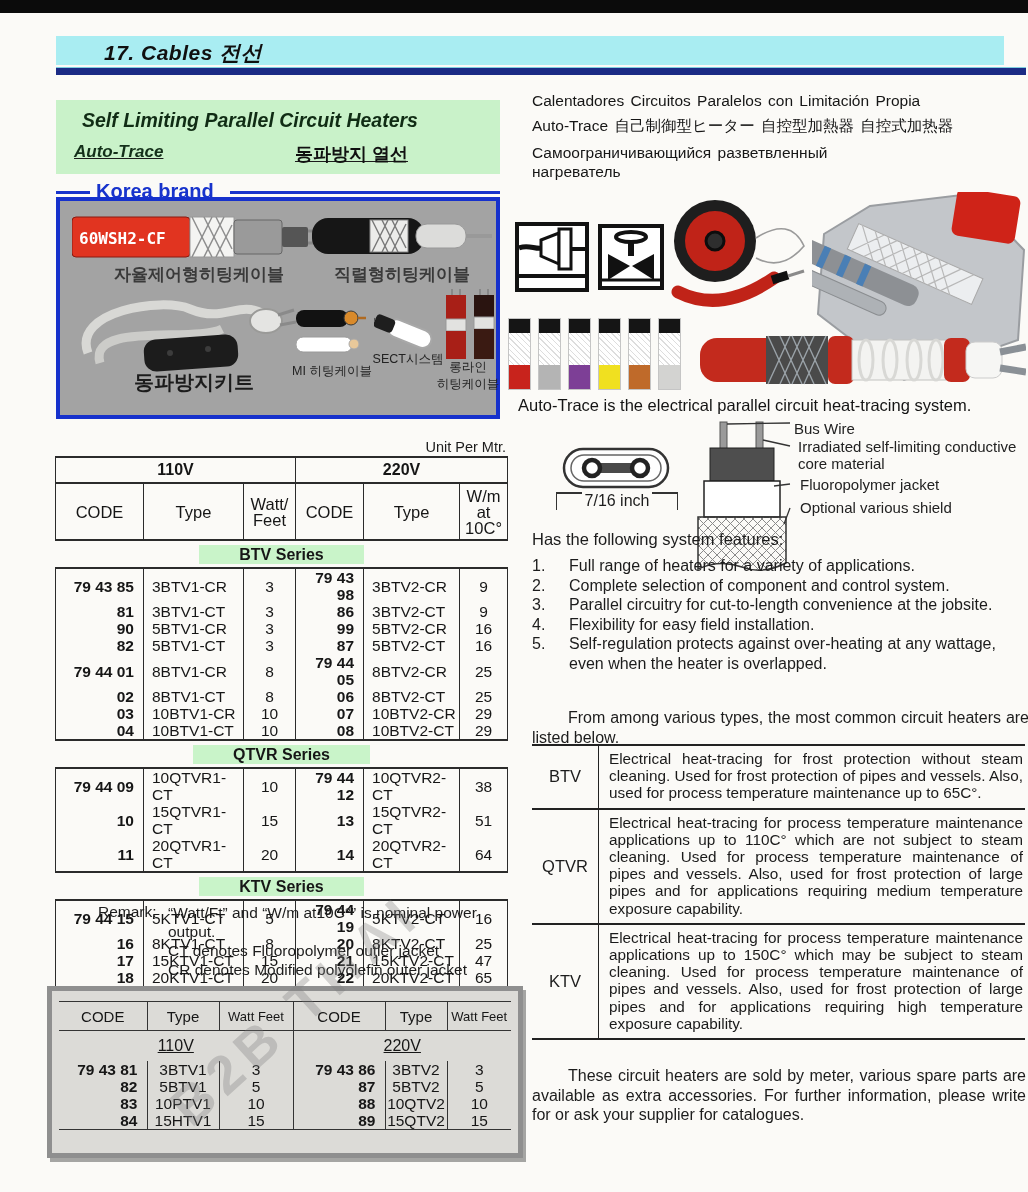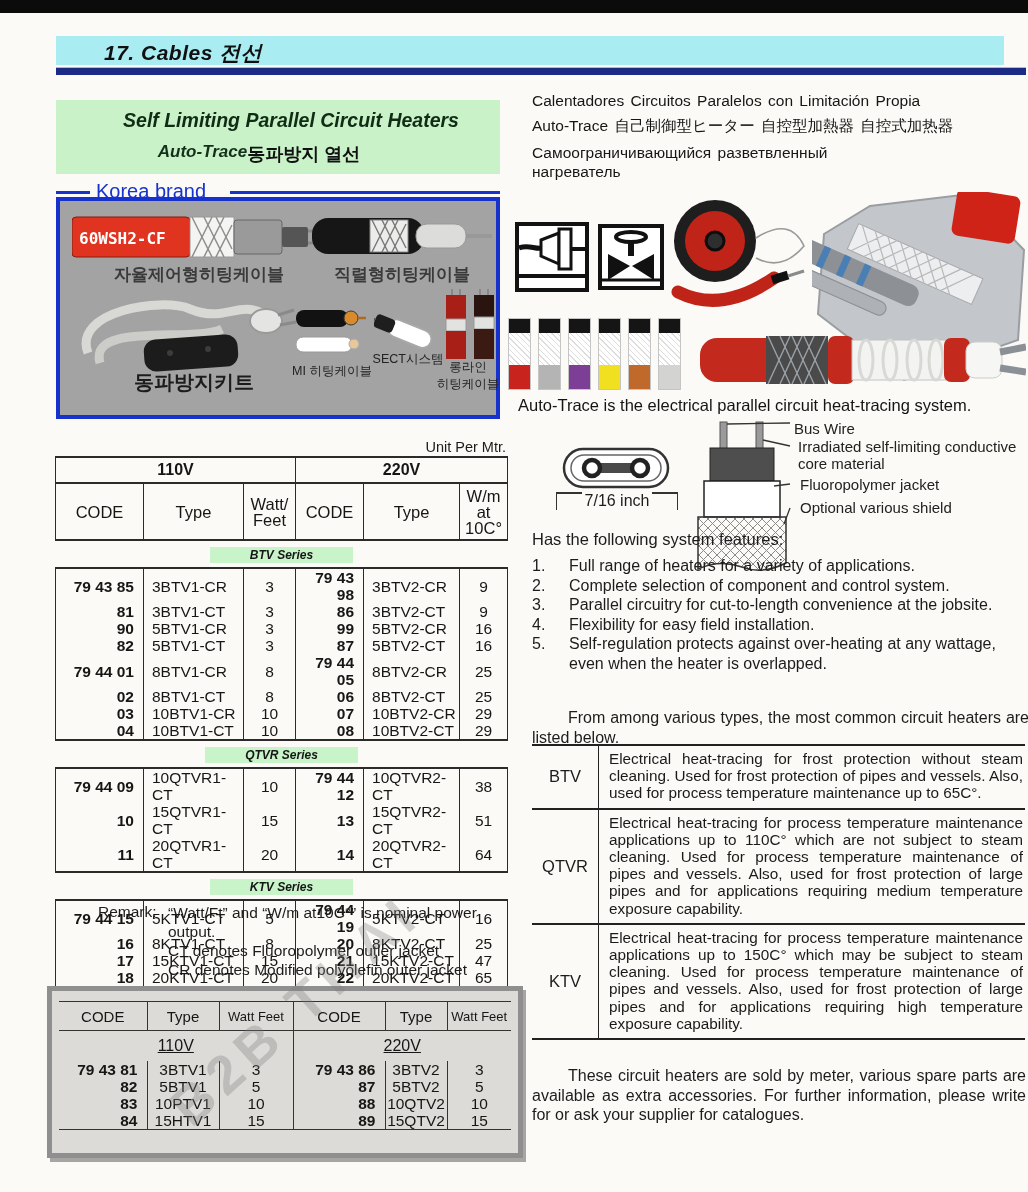--- a/index.html
+++ b/index.html
@@ -7,30 +7,30 @@
         font-family:"Liberation Sans", sans-serif;color:#1c1c1c;}
   
   .top-bar{position:absolute;left:0;top:0;width:1028px;height:13px;background:#0b0b0b;}
   .header-band{position:absolute;left:56px;top:36px;width:948px;height:29px;background:#a9edf2;}
   .header-title{position:absolute;left:48px;top:3px;font-style:italic;font-weight:bold;
                 font-size:21px;color:#101010;letter-spacing:.5px;}
   .navy-rule{position:absolute;left:56px;top:67px;width:970px;height:7px;background:#1b2b85;
              border-top:1px solid #7fcfe0;}
   
   .green-box{position:absolute;left:56px;top:100px;width:444px;height:74px;background:#c9f2c9;}
-  .gb-title{padding:9px 0 0 26px;font-style:italic;font-weight:bold;font-size:19.5px;color:#102c14;text-align:center;}
-  .gb-row{display:flex;justify-content:center;padding:10px 56px 0 18px;}
+  .gb-title{padding:9px 0 0 26px;font-style:italic;font-weight:bold;font-size:19.5px;color:#102c14;}
+  .gb-row{display:flex;justify-content:space-between;padding:10px 92px 0 18px;text-decoration:underline;}
   .gb-sub{font-style:italic;font-weight:bold;font-size:17px;color:#14301a;}
   .gb-kr{font-weight:bold;font-size:18px;color:#111;}
   
   .ml{position:absolute;left:532px;top:92px;width:486px;font-size:15.5px;color:#161616;}
   .ml div{margin-bottom:6px;word-spacing:2px;}
   .ml .ml3{width:390px;line-height:19px;margin-top:4px;}
   
-  .kb-label{position:absolute;left:96px;top:180px;font-weight:normal;font-size:20px;color:#1733cc;}
+  .kb-label{position:absolute;left:96px;top:180px;font-weight:bold;font-size:20px;color:#1733cc;}
   .kb-line-l{position:absolute;left:56px;top:191px;width:34px;height:3px;background:#1733cc;}
   .kb-line-r{position:absolute;left:230px;top:191px;width:270px;height:3px;background:#1733cc;}
   .kb-box{position:absolute;left:56px;top:197px;width:444px;height:222px;border:4px solid #1631cc;
           background:#a3a3a3;box-sizing:border-box;}
   .kb-box .abs{position:absolute;}
   .kb-cap{font-weight:bold;color:#3a3a3a;text-align:center;}
   
   .unit-note{position:absolute;left:350px;top:439px;width:156px;text-align:right;font-size:14.5px;}
   
   .main-table{position:absolute;left:55px;top:456px;width:452px;border-collapse:collapse;
@@ -40,21 +40,21 @@
           font-weight:bold;font-size:16px;}
   .grp .g1{border-left:1.5px solid #2b2b2b;border-right:1.5px solid #2b2b2b;}
   .grp .g2{border-right:1.5px solid #2b2b2b;}
   .cols th{border:1.5px solid #2b2b2b;border-top:none;border-bottom:2px solid #2b2b2b;height:55px;
            font-size:16.5px;font-weight:normal;text-align:center;vertical-align:middle;
            white-space:pre-line;line-height:16px;}
   .main-table tbody td{border-left:1.5px solid #2b2b2b;border-right:1.5px solid #2b2b2b;
            font-size:15.5px;height:17px;line-height:17px;}
   .main-table .band-row td{border:none;border-top:2px solid #2b2b2b;border-bottom:2px solid #2b2b2b;
            text-align:center;height:26px;}
-  .band{background:#c9f4c9;font-weight:bold;font-size:12px;padding:1px 40px;font-style:italic;}
+  .band{background:#c9f4c9;font-weight:bold;font-size:16px;padding:1px 40px;}
   .main-table tr.last td{border-bottom:2px solid #2b2b2b;}
   .c0,.c3{font-weight:bold;text-align:right;padding-right:9px !important;}
   .c1,.c4{text-align:left;padding-left:8px !important;}
   .c2,.c5{text-align:center;}
   
   .remark-label{position:absolute;left:98px;top:903px;font-size:15.5px;}
   .remark-body{position:absolute;left:168px;top:903px;width:344px;font-size:15.5px;line-height:19px;}
   
   .bottom-box{position:absolute;left:47px;top:986px;width:476px;height:172px;background:#dcdbd7;
               border:5px solid #8f8f8f;box-sizing:border-box;box-shadow:3px 4px 0 rgba(95,95,95,.55);}

